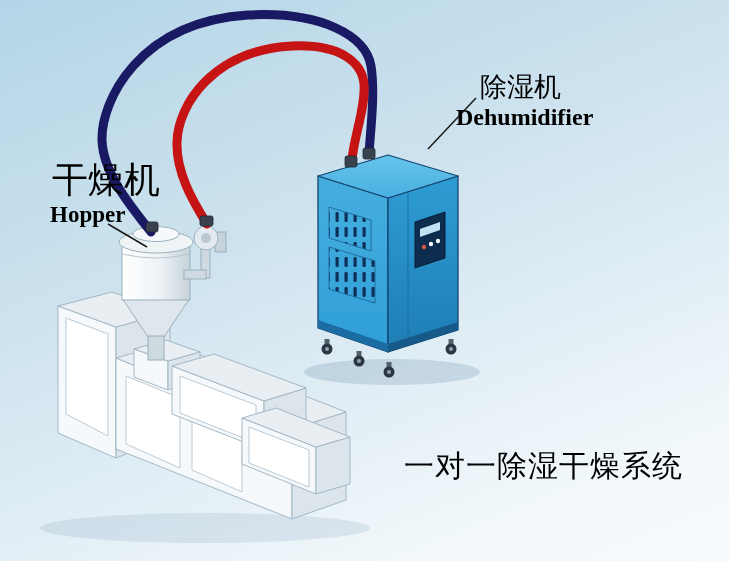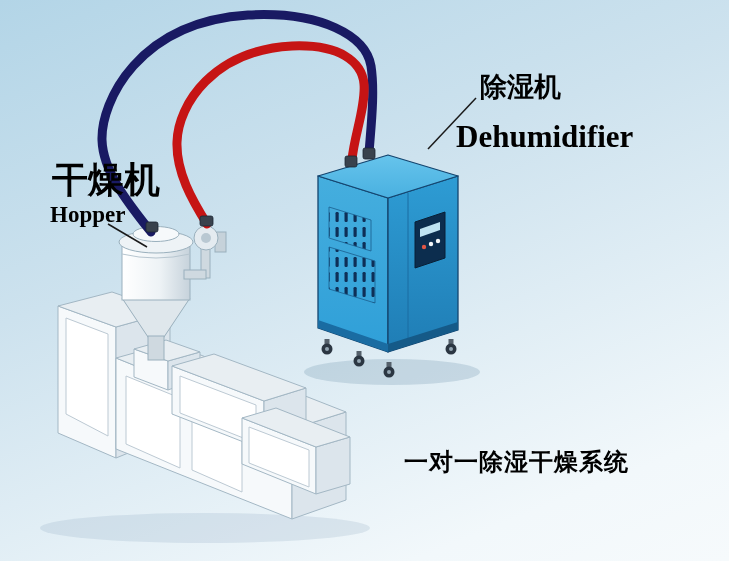--- a/index.html
+++ b/index.html
@@ -3,27 +3,27 @@
 <meta charset="utf-8">
 <style>
   html,body{margin:0;padding:0;background:#ffffff;}
   .stage{
     position:relative;width:729px;height:561px;overflow:hidden;
     background:linear-gradient(158deg, var(--background-top) 0%, #cde2ee 38%, var(--background-bottom) 85%, #f6fafc 100%);
     font-family:"DejaVu Sans", sans-serif;
   }
   .stage > svg{position:absolute;left:0;top:0;}
   .label{position:absolute;color:var(--label-text);white-space:nowrap;line-height:1.1;}
-  .cn{font-weight:bold;}
+  .cn{font-weight:normal;}
   .serif{font-family:"Liberation Serif", serif;font-weight:bold;}
   #lbl-hopper-cn{left:52px;top:160px;font-size:36px;}
   #lbl-hopper-en{left:50px;top:202px;font-size:23px;}
   #lbl-dehum-cn{left:480px;top:72px;font-size:27px;}
-  #lbl-dehum-en{left:456px;top:120px;font-size:31px;}
-  #lbl-cap-cn{left:404px;top:449px;font-size:24px;letter-spacing:1px;}
+  #lbl-dehum-en{left:456px;top:104px;font-size:24px;}
+  #lbl-cap-cn{left:404px;top:449px;font-size:30px;letter-spacing:1px;}
   #lbl-cap-en{left:404px;top:488px;font-size:24px;}
   .hose{fill:none;stroke-width:9;stroke-linecap:round;}
   .hose-navy{stroke:var(--hose-navy);}
   .hose-red{stroke:var(--hose-red);}
   .m-top{fill:#e8eef2;}
   .m-front{fill:#f6f9fb;}
   .m-side{fill:#dce5ec;}
   .m-top,.m-front,.m-side{stroke:#a3b7c4;stroke-width:1;stroke-linejoin:round;}
   .m-panel{fill:#ffffff;stroke:#bcc9d3;stroke-width:1;stroke-linejoin:round;}
   .d-edge{stroke:var(--outline-navy);stroke-width:1.3;stroke-linejoin:round;}

